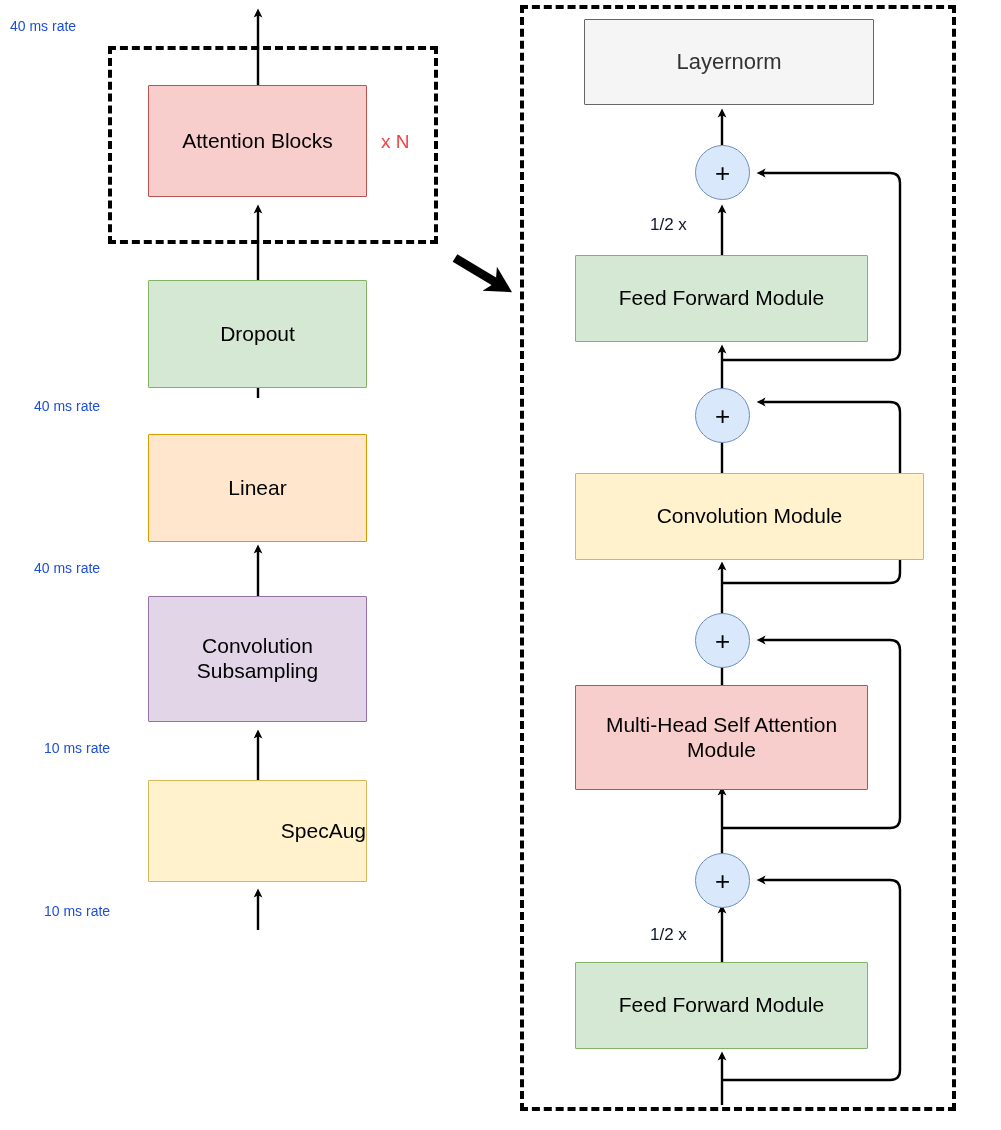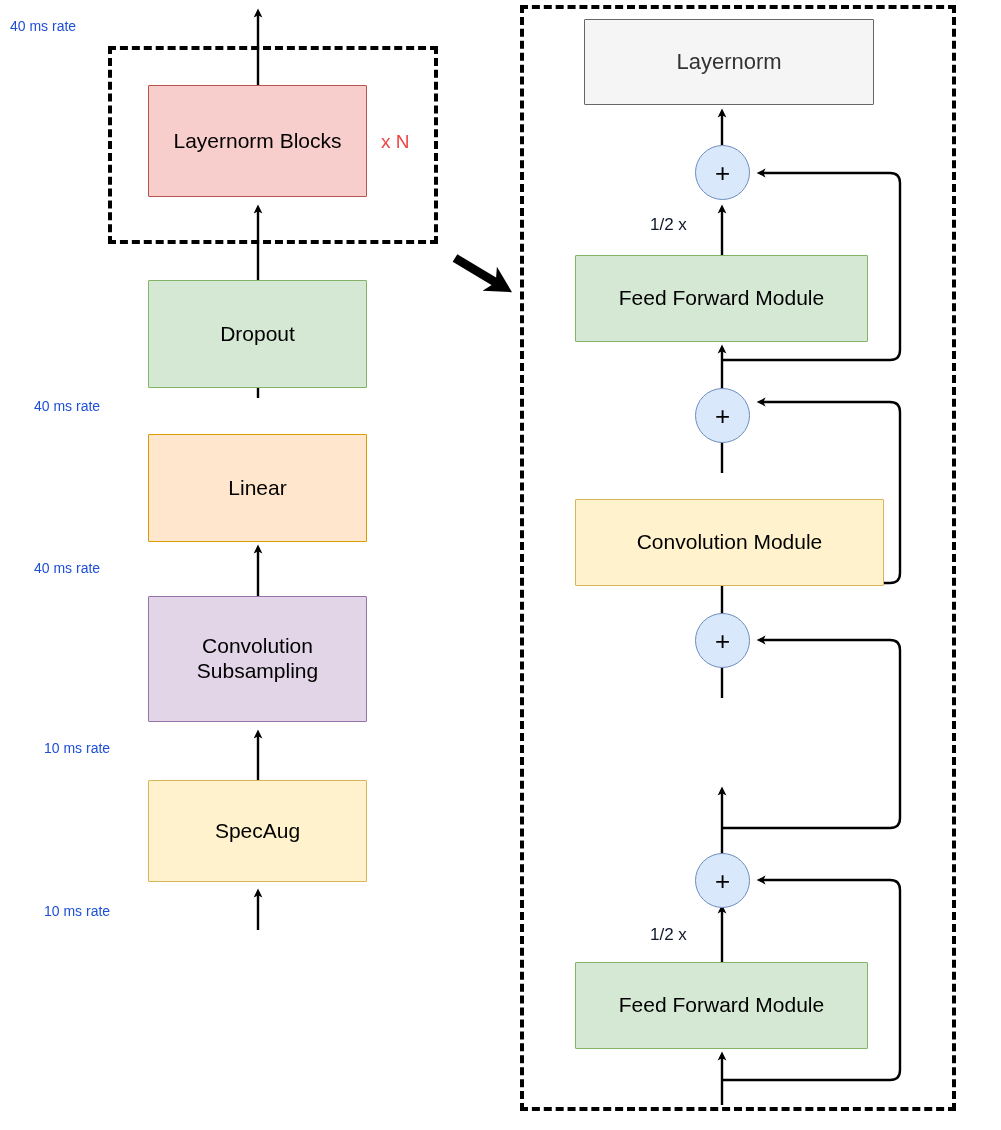--- a/index.html
+++ b/index.html
@@ -75,38 +75,38 @@
 
       <path d="M 722 828 L 890 828 Q 900 828 900 818 L 900 650 Q 900 640 890 640 L 760 640" marker-end="url(#ah)"></path>
 
       <path d="M 722 1080 L 890 1080 Q 900 1080 900 1070 L 900 890 Q 900 880 890 880 L 760 880" marker-end="url(#ah)"></path>
     </g>
   </svg>
 
   <div class="dashbox" style="left:108px;top:46px;width:330px;height:198px;"></div>
 
   <div class="node" style="left:148px;top:85px;width:219px;height:112px;background:#f8cecc;border-color:#b85450;">
-    <span style="font-size:21px;">Layernorm Blocks</span>
+    <span style="font-size:21px;">Attention Blocks</span>
   </div>
   <div class="xn" style="left:381px;top:131px;">x N</div>
 
   <div class="node" style="left:148px;top:434px;width:219px;height:108px;background:#ffe6cc;border-color:#d79b00;">
     <span style="font-size:21px;">Linear</span>
   </div>
 
   <div class="node" style="left:148px;top:280px;width:219px;height:108px;background:#d5e8d4;border-color:#82b366;">
     <span style="font-size:21px;">Dropout</span>
   </div>
 
   <div class="node" style="left:148px;top:596px;width:219px;height:126px;background:#e1d5e7;border-color:#9673a6;">
     <span style="font-size:21px;white-space:pre-line;">Convolution
 Subsampling</span>
   </div>
 
-  <div class="node" style="left:148px;top:780px;width:219px;height:102px;background:#fff2cc;border-color:#d6b656;">
+  <div class="node" style="left:148px;top:780px;width:219px;height:102px;background:#fff2cc;border-color:#d6b656;justify-content:flex-end;">
     <span style="font-size:21px;">SpecAug</span>
   </div>
 
   <div class="rate" style="left:10px;top:18px;">40 ms rate</div>
   <div class="rate" style="left:34px;top:398px;">40 ms rate</div>
   <div class="rate" style="left:34px;top:560px;">40 ms rate</div>
   <div class="rate" style="left:44px;top:740px;">10 ms rate</div>
   <div class="rate" style="left:44px;top:903px;">10 ms rate</div>
 
   <div class="dashbox" style="left:520px;top:5px;width:436px;height:1106px;"></div>
@@ -121,28 +121,32 @@
   <div class="half" style="left:650px;top:215px;">1/2 x</div>
 
   <div class="node" style="left:575px;top:255px;width:293px;height:87px;background:#d5e8d4;border-color:#82b366;">
     <span style="font-size:21px;">Feed Forward Module</span>
   </div>
 
   <div class="plus" style="left:695px;top:388px;width:55px;height:55px;background:#dae8fc;border:1.8px solid #6c8ebf;">
     <span>+</span>
   </div>
 
-  <div class="node" style="left:575px;top:499px;width:309px;height:87px;background:#fff2cc;border-color:#d6b656;">
+  <div class="node" style="left:575px;top:473px;width:349px;height:87px;background:#fff2cc;border-color:#d6b656;">
     <span style="font-size:21px;">Convolution Module</span>
   </div>
 
   <div class="plus" style="left:695px;top:613px;width:55px;height:55px;background:#dae8fc;border:1.8px solid #6c8ebf;">
     <span>+</span>
   </div>
 
+  <div class="node" style="left:575px;top:685px;width:293px;height:105px;background:#f8cecc;border-color:#b85450;">
+    <span style="font-size:21px;white-space:pre-line;">Multi-Head Self Attention
+Module</span>
+  </div>
 
   <div class="plus" style="left:695px;top:853px;width:55px;height:55px;background:#dae8fc;border:1.8px solid #6c8ebf;">
     <span>+</span>
   </div>
   <div class="half" style="left:650px;top:925px;">1/2 x</div>
 
   <div class="node" style="left:575px;top:962px;width:293px;height:87px;background:#d5e8d4;border-color:#82b366;">
     <span style="font-size:21px;">Feed Forward Module</span>
   </div>
 

